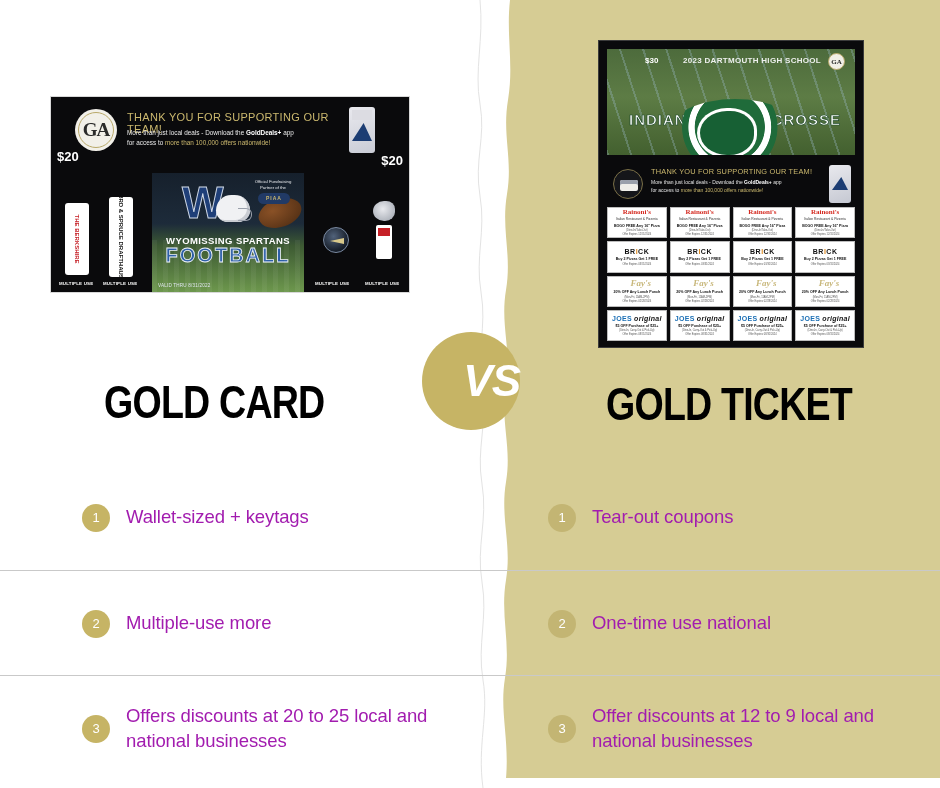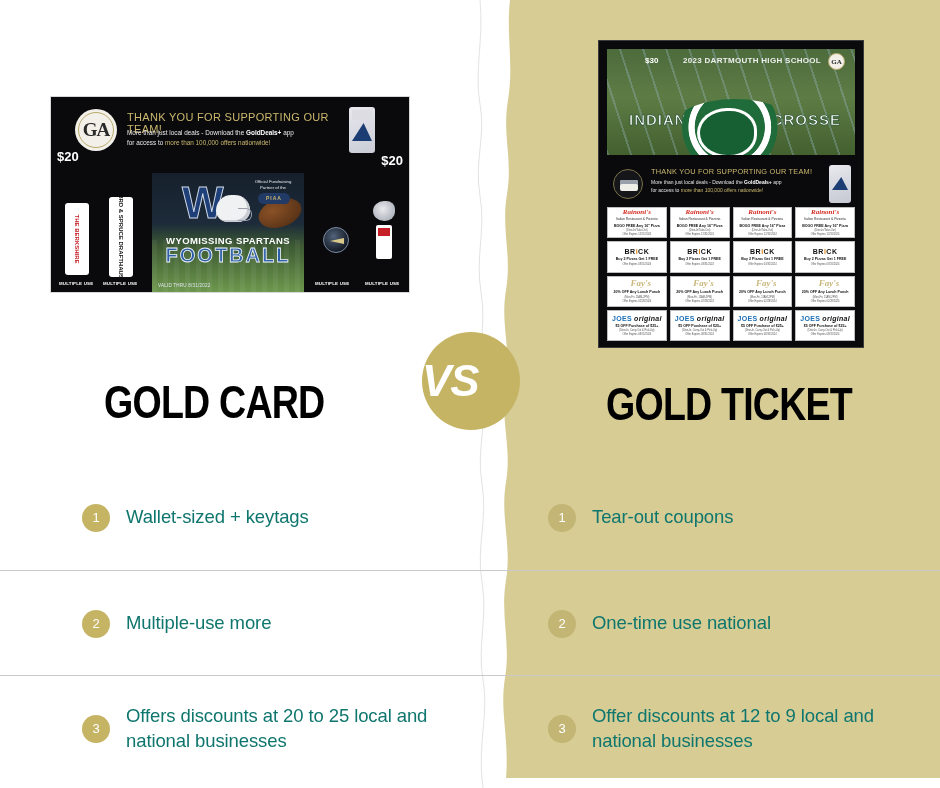--- a/index.html
+++ b/index.html
@@ -218,21 +218,21 @@
   .coupon-grid{
     position:absolute; left:8px; top:166px; right:8px; bottom:6px;
     display:grid; grid-template-columns: repeat(4, 1fr); grid-template-rows: repeat(4, 1fr);
     gap:3px;
   }
   .coupon{
     background:#fff; border:1px solid #bdbdbd; position:relative; overflow:hidden;
     display:flex; flex-direction:column; align-items:center; justify-content:center;
   }
   .cp-brand{ font-size:7px; font-weight:bold; line-height:1; }
-  .cp-brand.rain{ color:#d42a20; font-style:italic; font-family:"Liberation Serif",serif;}
+  .cp-brand.rain{ color:#d42a20; font-family:"Liberation Serif",serif;}
   .cp-brand.brick{ color:#111; letter-spacing:.5px; }
   .cp-brand.brick u{ color:#e08a1e; text-decoration:none; }
   .cp-brand.fays{ color:#c8b77a; font-family:"Liberation Serif",serif; font-style:italic; font-size:9px;margin-left:8px;}
   .cp-brand.joes{ color:#1b6fb5; letter-spacing:.3px; }
   .cp-brand.joes u{ color:#111; text-decoration:none; font-style:italic; }
   .cp-tag{ font-size:3.3px; color:#333; text-align:center; margin-top:1px; line-height:1.3;}
   .cp-offer{ font-size:3.6px; color:#111; text-align:center; margin-top:2px; font-weight:bold; line-height:1.25;}
   .cp-exp{ font-size:2.6px; color:#555; margin-top:1px; }
 
   
@@ -242,41 +242,41 @@
     transform: scaleX(.80); transform-origin: left center;
     white-space: nowrap;
   }
   #title-left  { left: 104px; top: 374px; }
   #title-right { left: 606px; top: 376px; }
 
   
   .vs-badge {
     position:absolute; left:422px; top:332px; width:98px; height:98px;
     border-radius:50%; background:#c6b465;
-    display:flex; align-items:center; justify-content:flex-start; z-index:6;
+    display:flex; align-items:center; justify-content:flex-end; z-index:6;
   }
   .vs-badge span {
     color:#fff; font-size:44px; font-weight:bold; font-style:italic;
     letter-spacing:-1px; line-height:1;
   }
 
   
   .rows { position:absolute; left:0; top:465px; width:940px; }
   .row { position:relative; height:105px; }
   .row + .row { border-top:1px solid #c9c9c9; }
   .cell { position:absolute; top:0; height:105px; display:flex; align-items:center; }
   .cell.left  { left: 82px;  width: 360px; }
   .cell.right { left: 548px; width: 360px; }
   .num {
     flex: 0 0 auto; width:28px; height:28px; border-radius:50%;
     background:#c6b465; color:#fff; font-size:13px;
     display:flex; align-items:center; justify-content:center; margin-right:16px;
   }
   .num.muted { background:#c3b573; }
-  .txt { font-size:18.5px; color:#0f766e; line-height:1.35; letter-spacing:-.1px; }
+  .txt { font-size:18.5px; color:#a21caf; line-height:1.35; letter-spacing:-.1px; }
 </style>
 </head>
 <body>
 
 <div id="stage">
 
   <div class="gold-panel"></div>
 
   <svg class="torn-svg" viewBox="0 0 90 788" preserveAspectRatio="none">
     <path fill="#ffffff" d="M0,0 L52,0 C48,40 56,70 50,104 C45,138 57,160 52,196 C47,232 58,256 52,292

